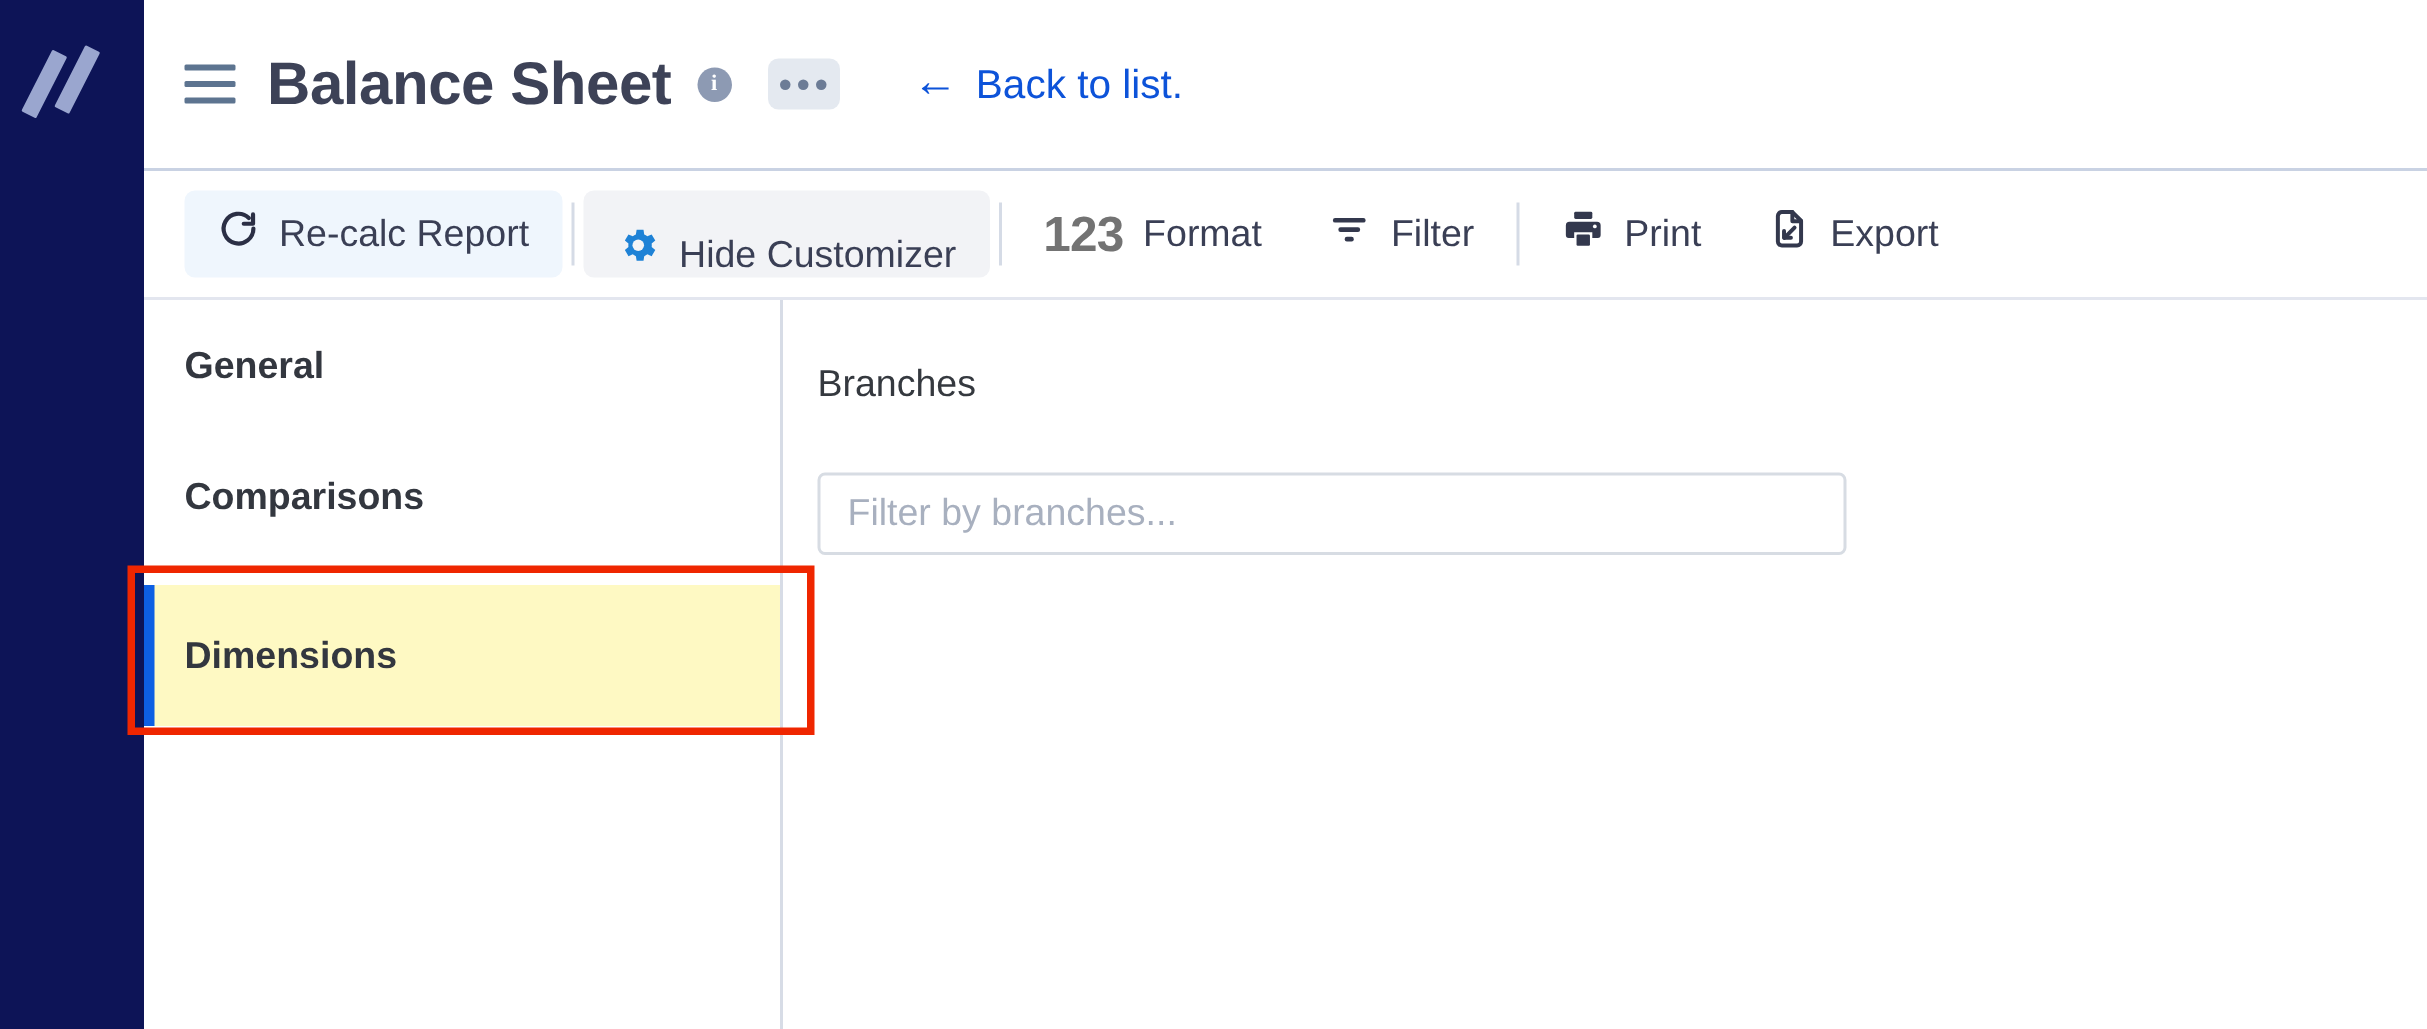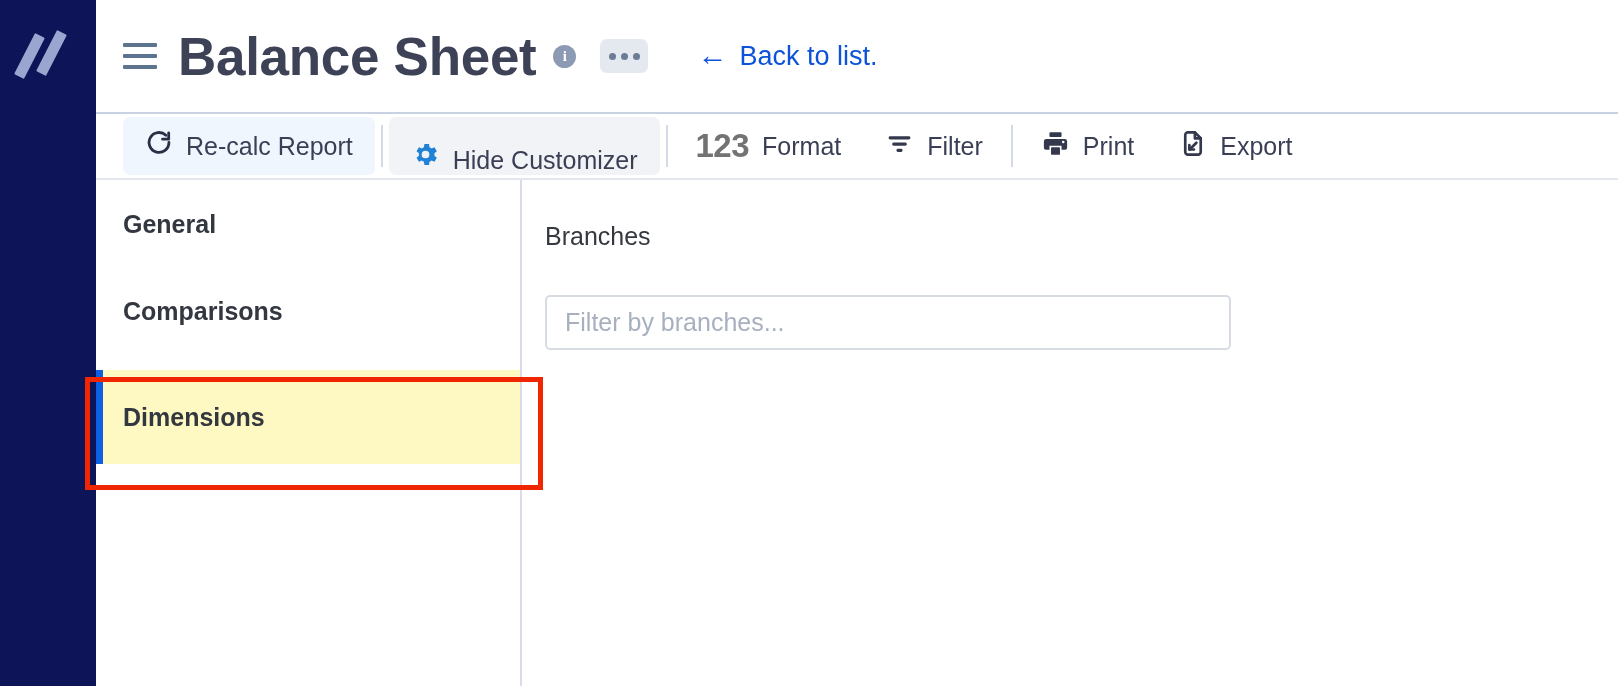--- a/index.html
+++ b/index.html
@@ -71,21 +71,21 @@
     flex: 0 0 auto;
   }
   #hamburger-button i {
     display: block;
     height: 4px;
     width: 100%;
     background: #5d7490;
     border-radius: 1px;
   }
   #page-title {
-    font-size: 53px;
+    font-size: 40px;
     font-weight: bold;
     color: #3d4257;
     margin-left: 21px;
     letter-spacing: -0.3px;
     white-space: nowrap;
   }
   #info-icon {
     margin-left: 17px;
     width: 23px;
     height: 23px;
@@ -135,21 +135,21 @@
   #back-to-list-link .arrow {
     font-size: 30px;
     line-height: 1;
     display: block;
     margin-top: -2px;
   }
 
   
   #report-toolbar {
     position: relative;
-    height: 66px;
+    height: 86px;
     border-bottom: 2px solid #e3e6ef;
     box-sizing: border-box;
     display: flex;
     align-items: center;
     padding-left: 27px;
   }
   .tb-btn {
     height: 58px;
     display: flex;
     align-items: center;

